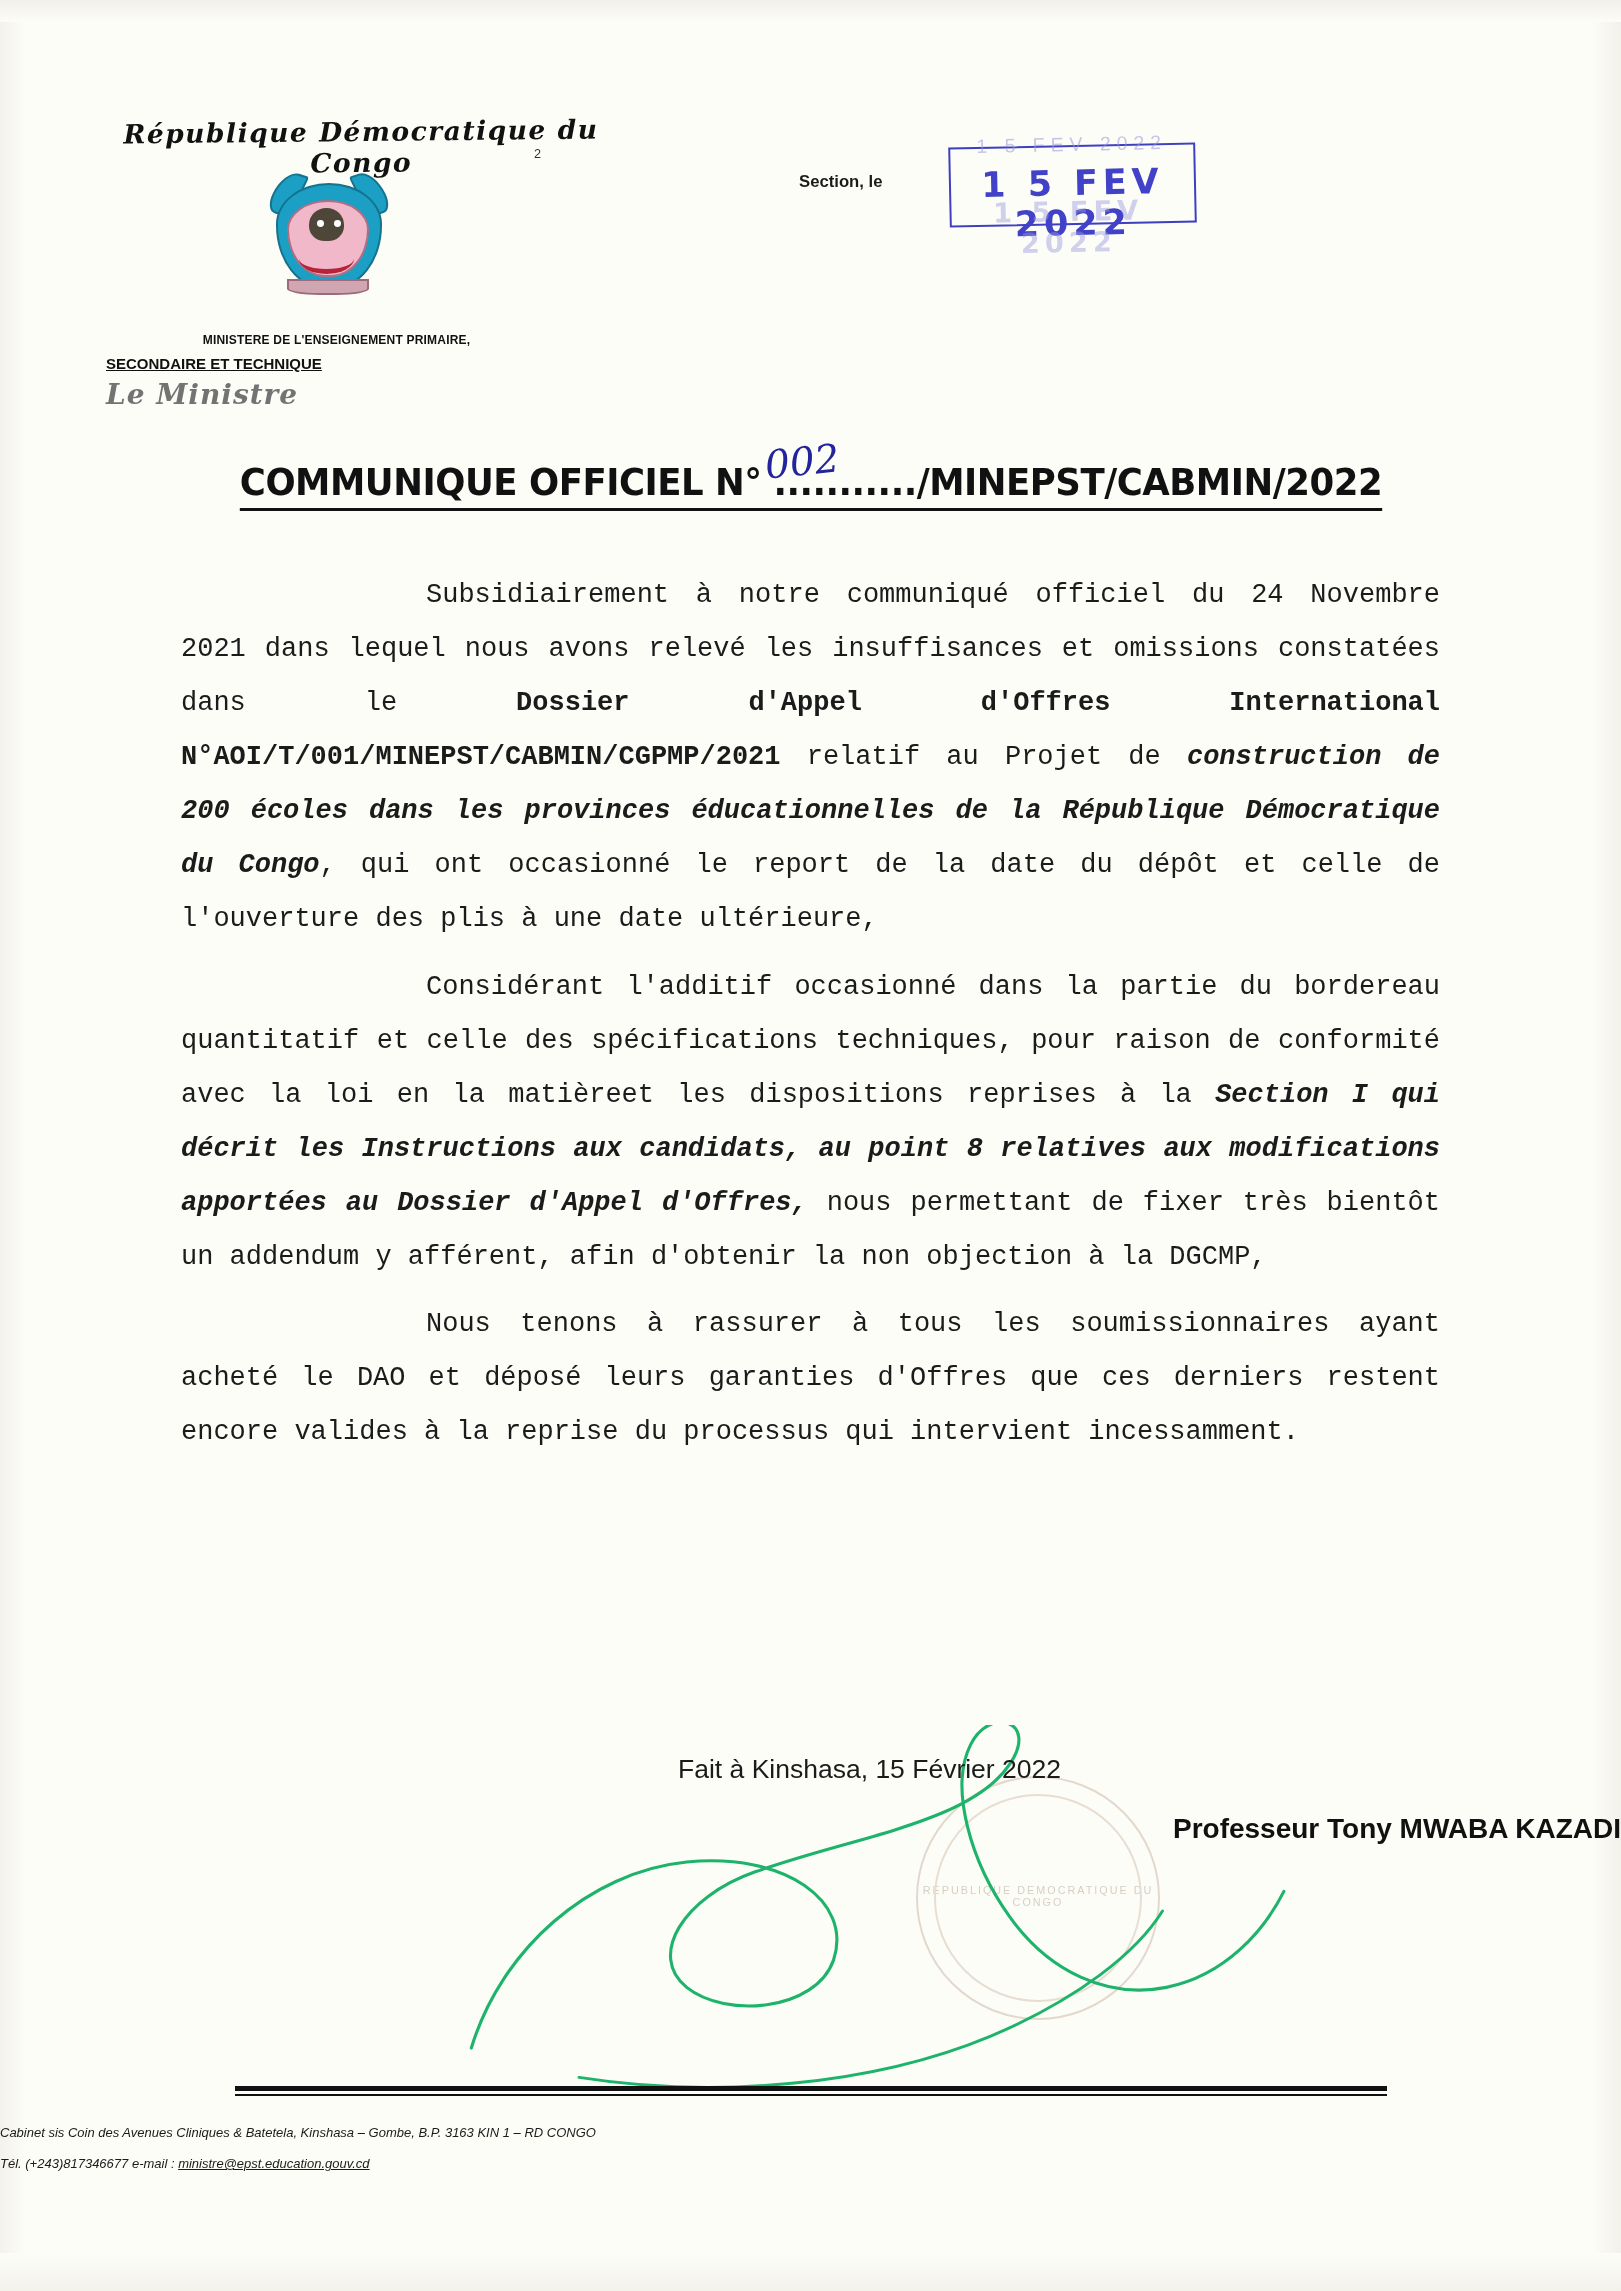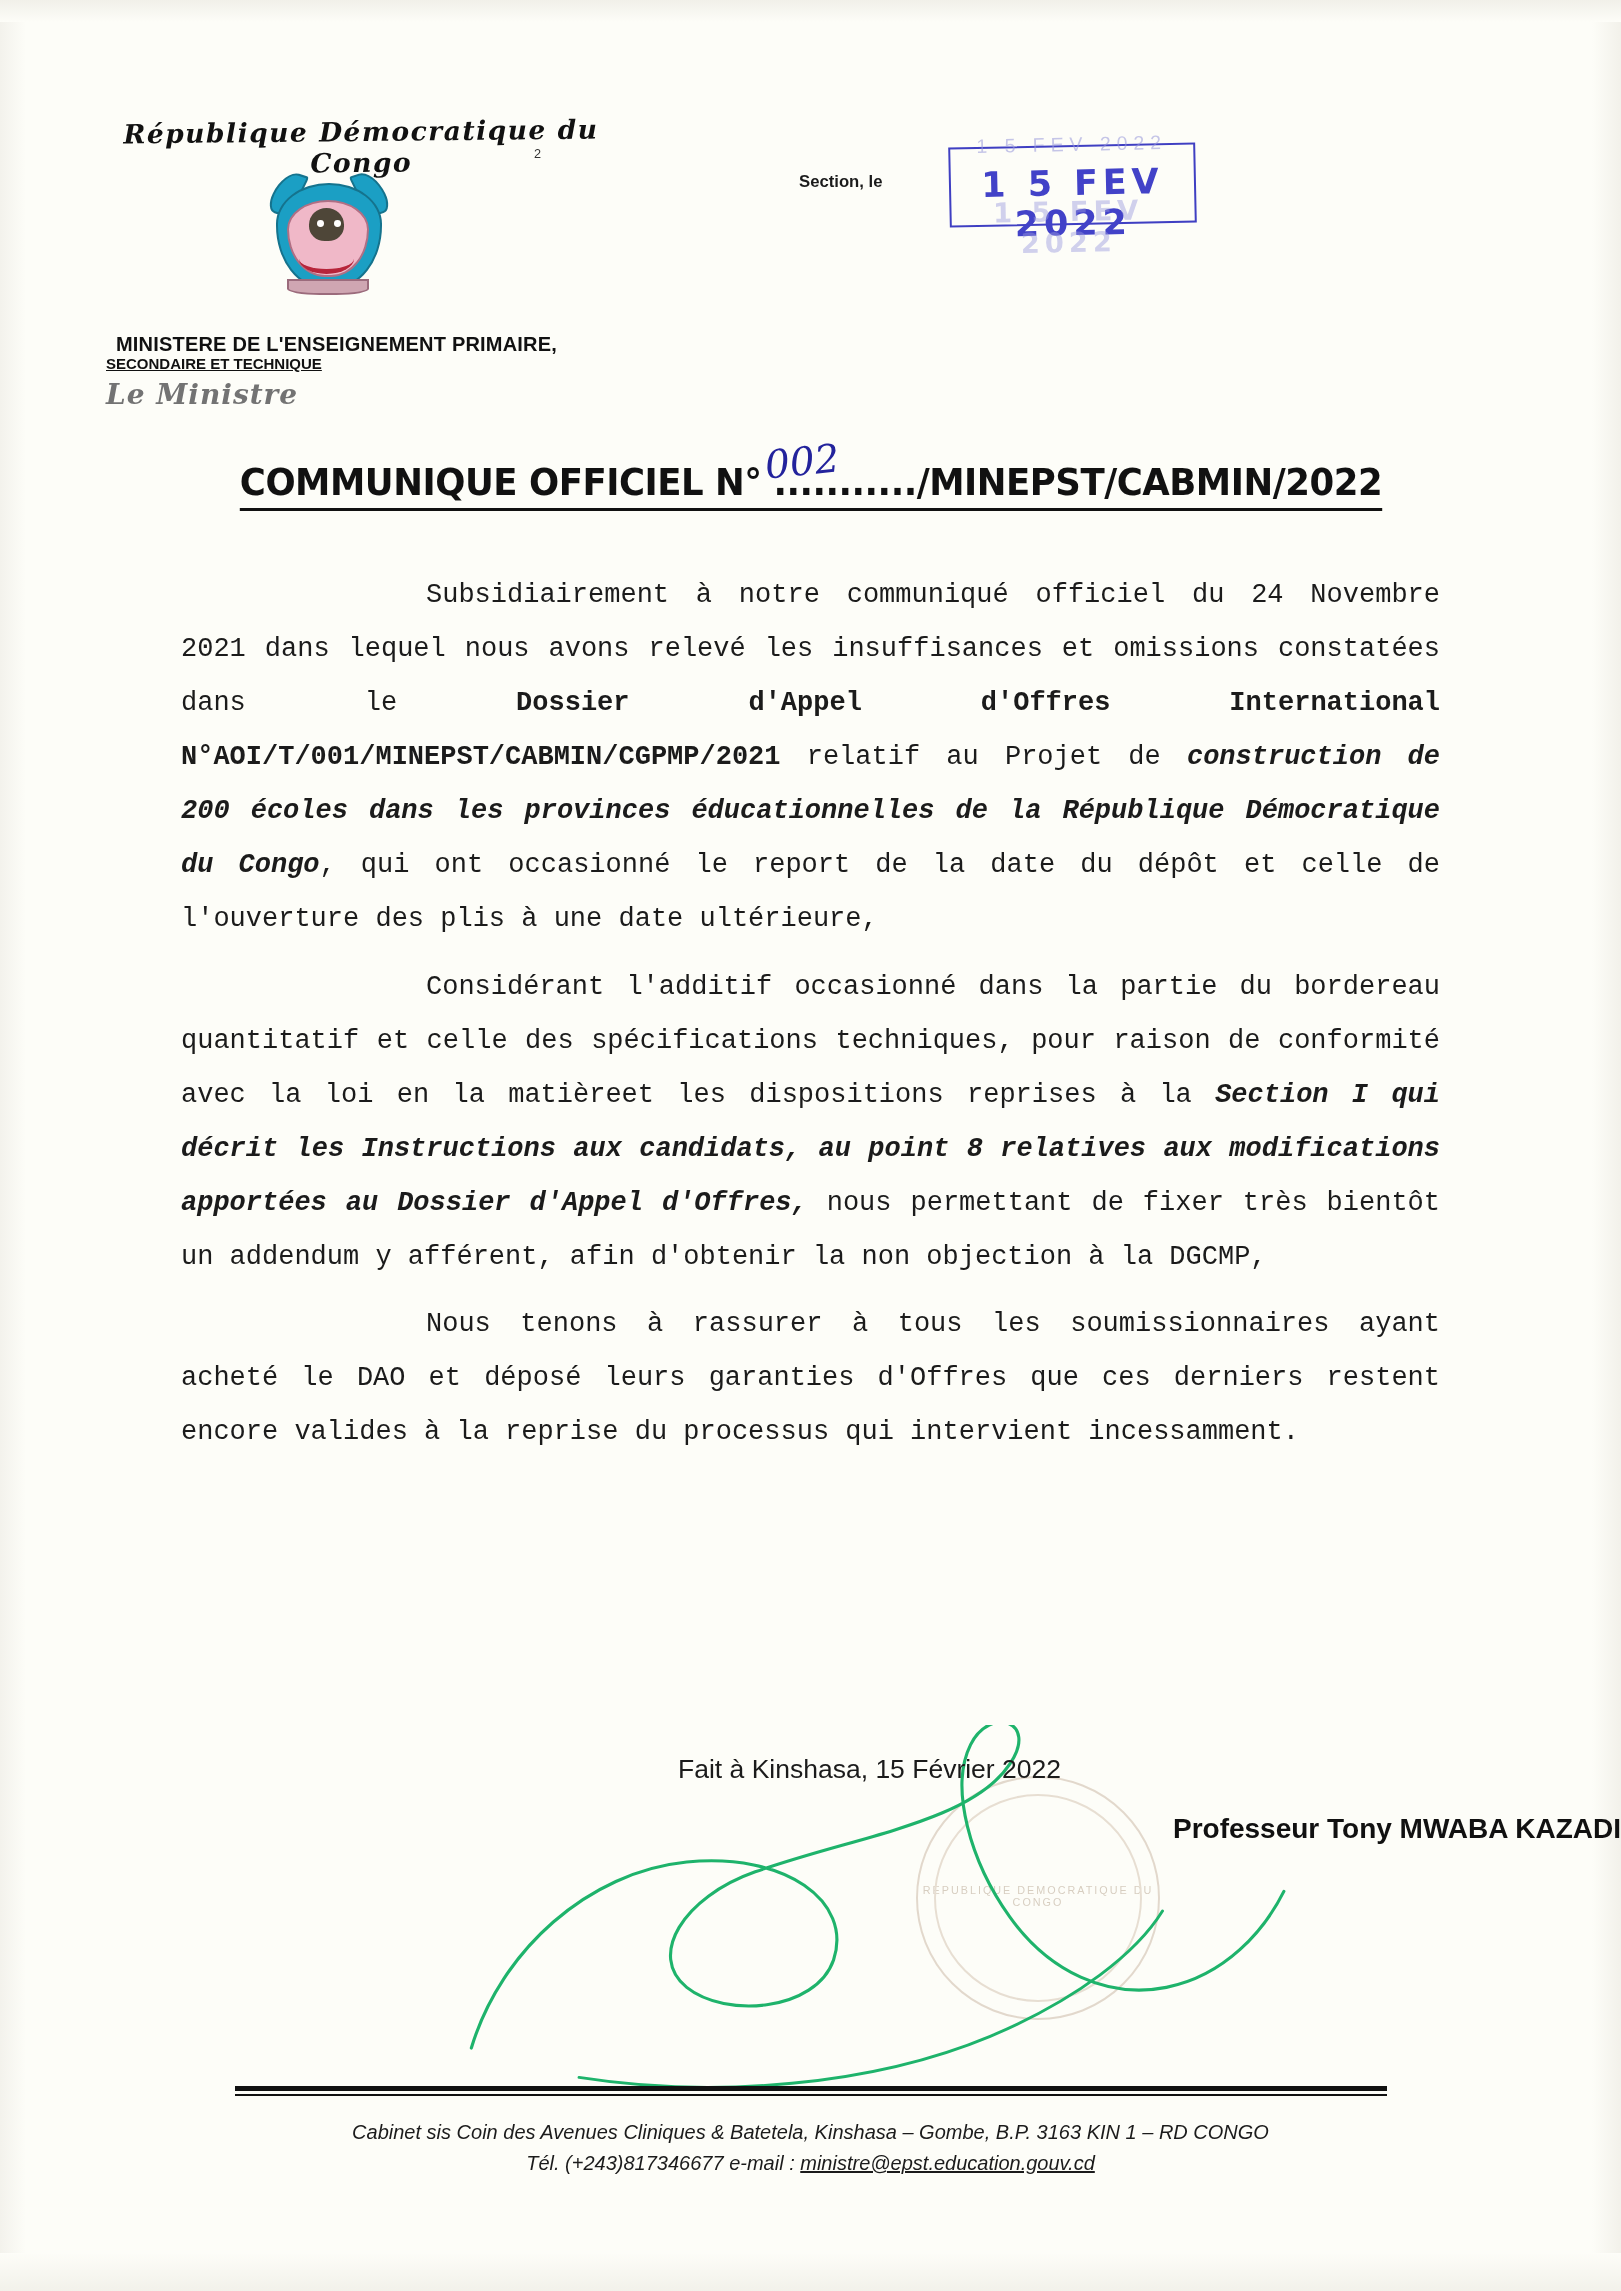--- a/index.html
+++ b/index.html
@@ -133,21 +133,21 @@
     border-radius: 0 0 40% 40%;
     border: 2px solid #9b6b7c;
   }
 
   .ministry-line1 {
     position: absolute;
     left: 106px;
     top: 333px;
     width: 461px;
     text-align: center;
-    font-size: 20px;
+    font-size: 12px;
     font-weight: bold;
     letter-spacing: 0.2px;
     color: #111;
   }
   .ministry-line2 {
     position: absolute;
     left: 106px;
     top: 355px;
     width: 461px;
     text-align: left;
@@ -352,22 +352,21 @@
     top: 2094px;
     width: 1152px;
     height: 2px;
     background: #111;
   }
   .footer {
     position: absolute;
     left: 0;
     top: 2117px;
     width: 100%;
-    text-align: center;
-    font-size: 20px;
+    font-size: 13px;
     font-style: italic;
     color: #1b1b1b;
     line-height: 31px;
   }
   .footer .mail {
     text-decoration: underline;
   }
 </style>
 </head>
 <body>

